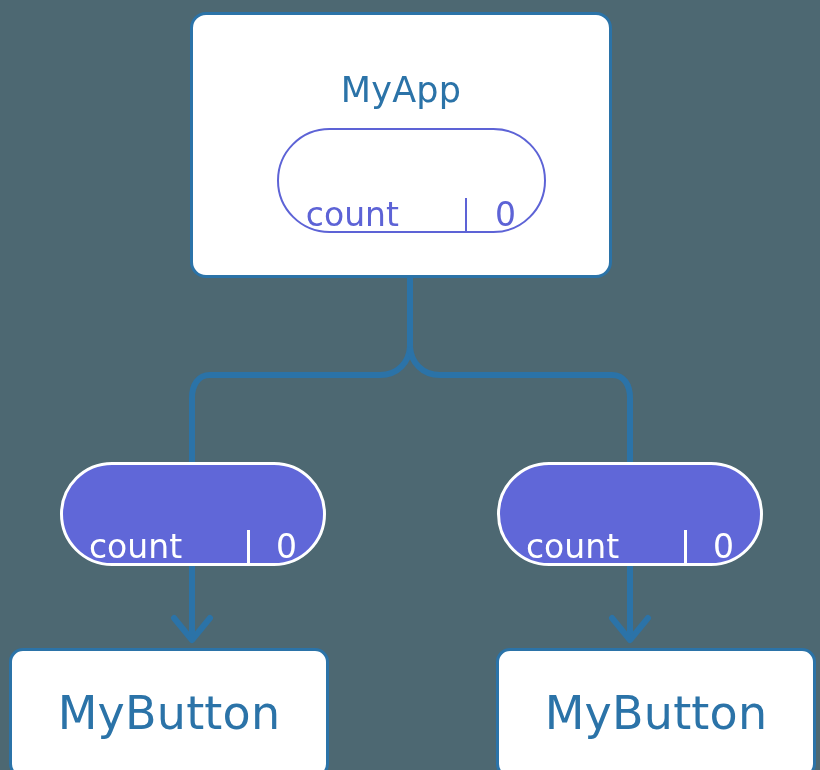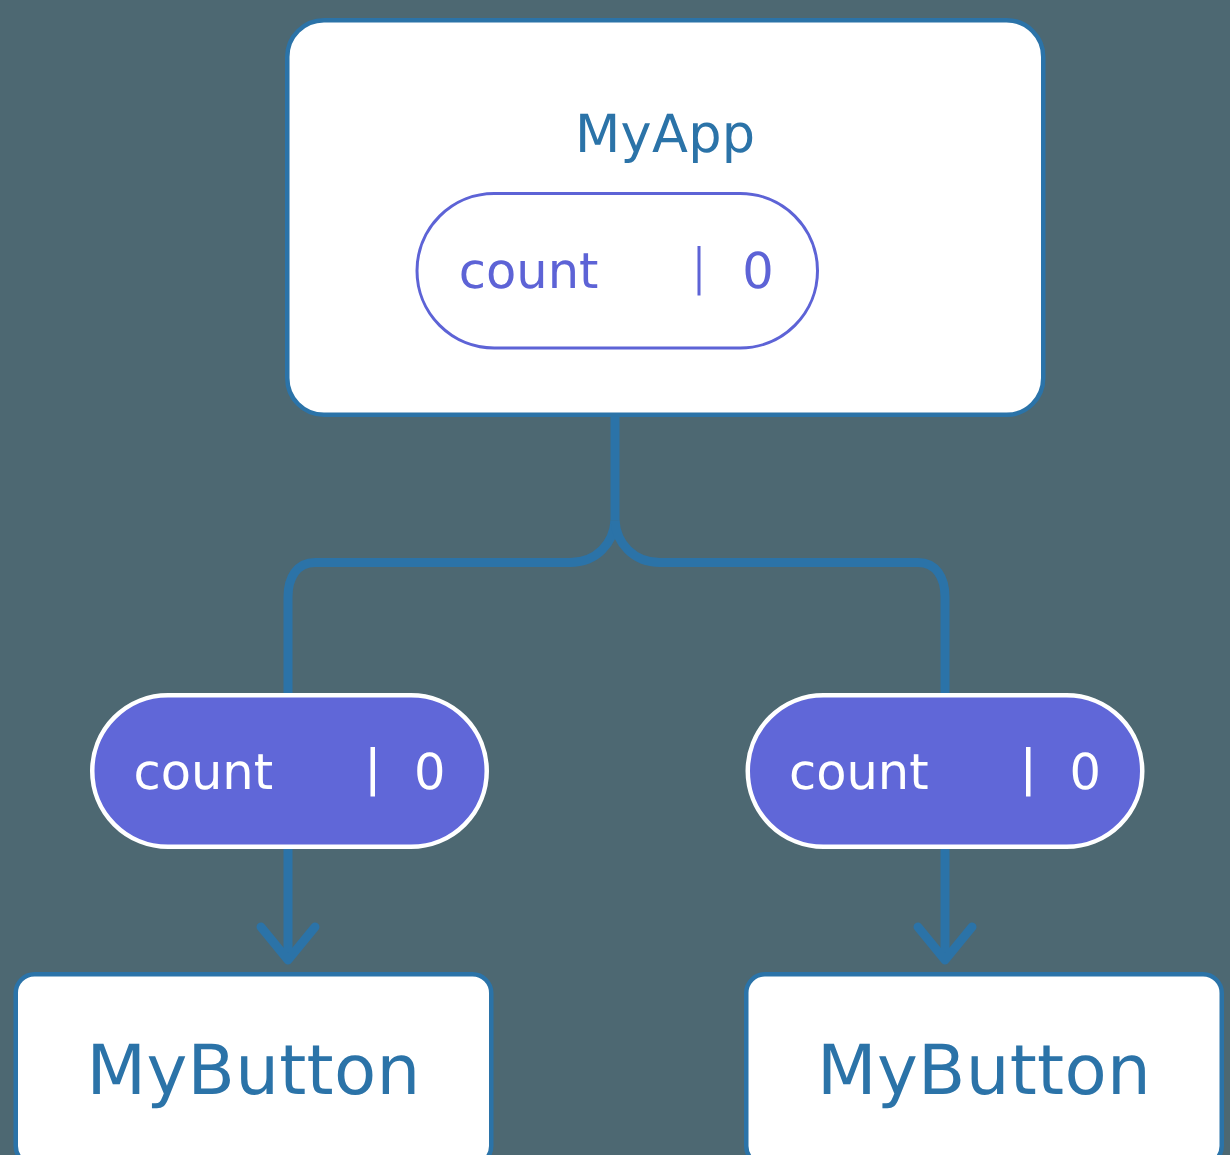--- a/index.html
+++ b/index.html
@@ -47,23 +47,23 @@
     font-weight: 400;
     letter-spacing: 0.2px;
     line-height: 1;
     white-space: nowrap;
   }
 
   
   #app-card {
     left: 190px;
     top: 12px;
-    width: 507px;
+    width: 422px;
     height: 266px;
-    border-radius: 26px;
+    border-radius: 16px;
     justify-content: flex-start;
   }
   #app-card .component-title {
     margin-top: 58px;
   }
 
   
   .button-card {
     width: 320px;
     height: 130px;
@@ -73,21 +73,21 @@
   #button-card-left  { left: 9px;   top: 648px; }
   #button-card-right { left: 496px; top: 648px; }
   .button-card .component-title {
     font-size: 46px;
   }
 
   
   .state-pill {
     position: absolute;
     display: flex;
-    align-items: center;
+    align-items: flex-end;
     box-sizing: border-box;
     border-radius: 999px;
     overflow: hidden;
     z-index: 4;
     gap: 39px;
   }
   .state-pill .pill-key,
   .state-pill .pill-value {
     display: flex;
     align-items: center;

